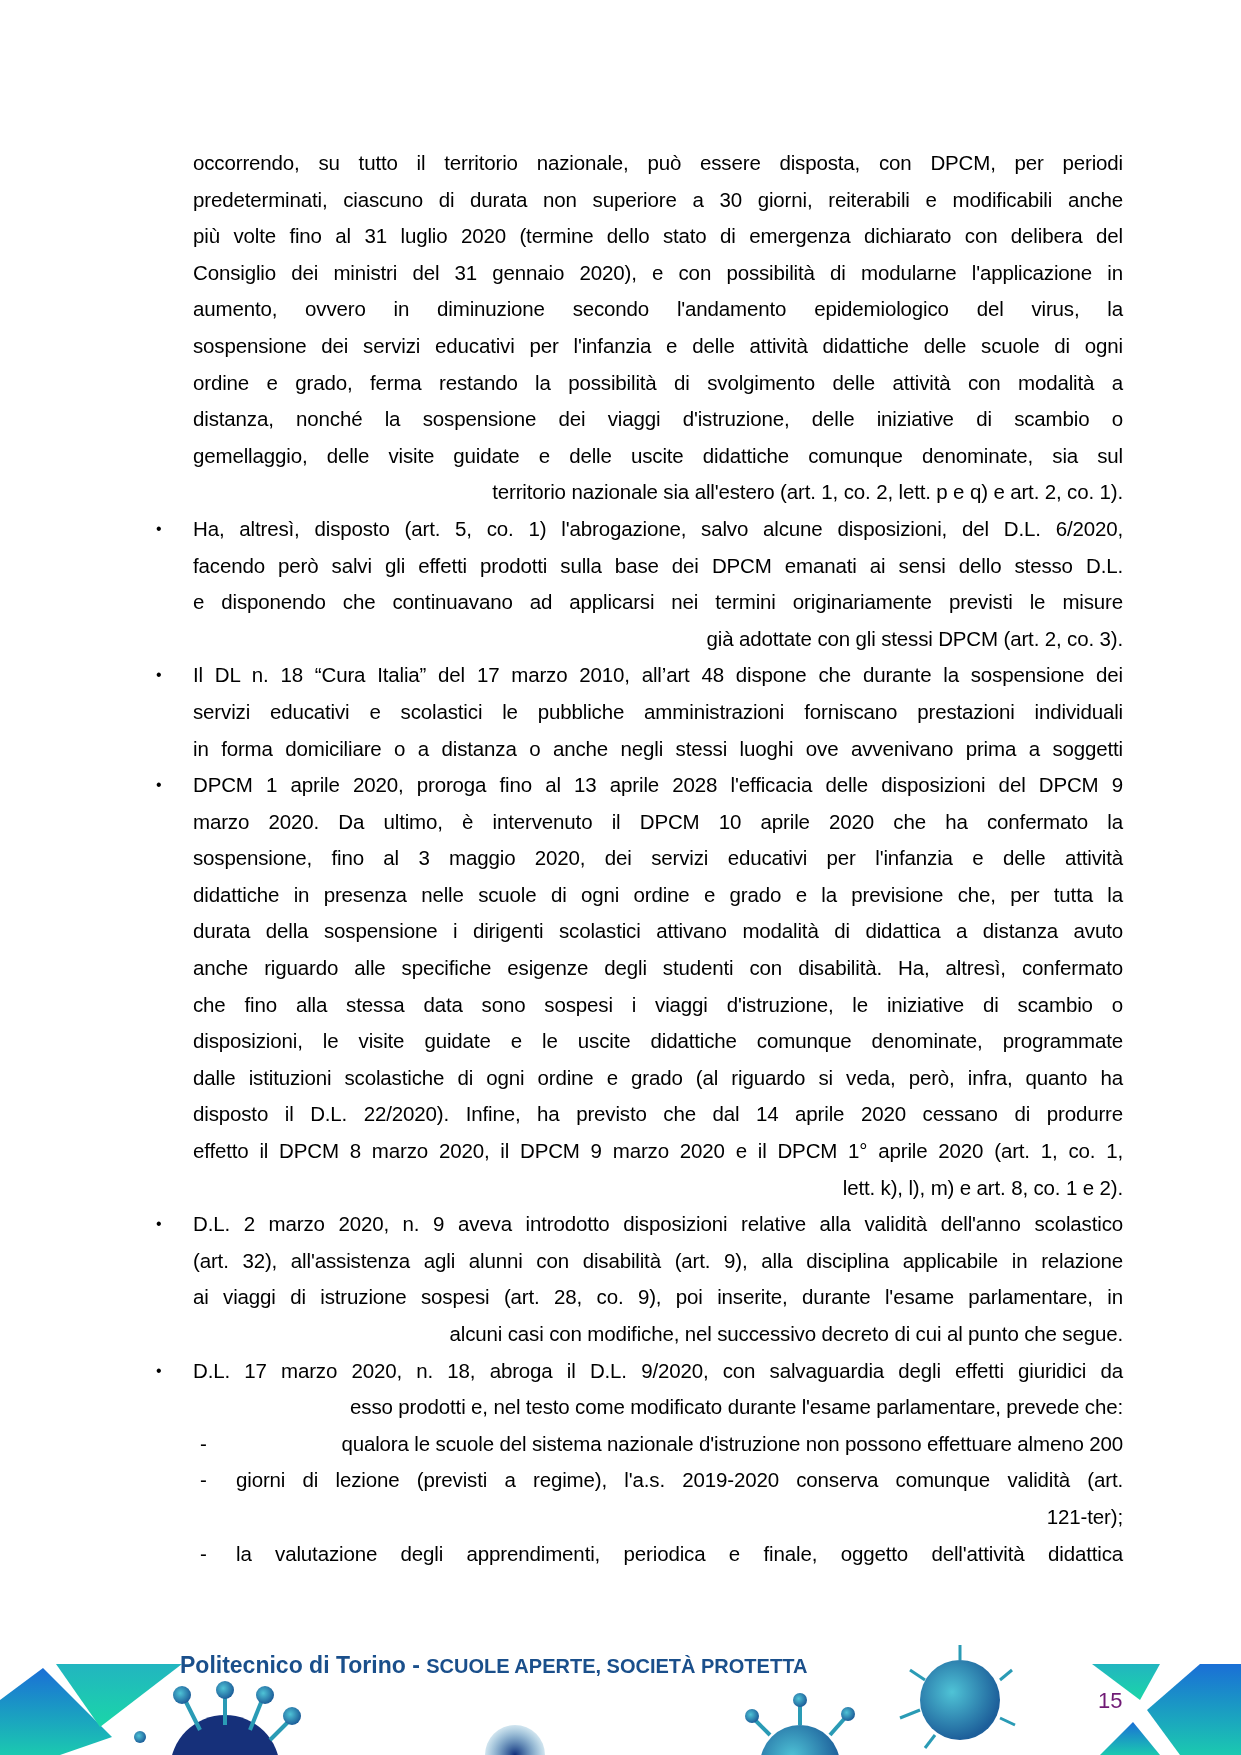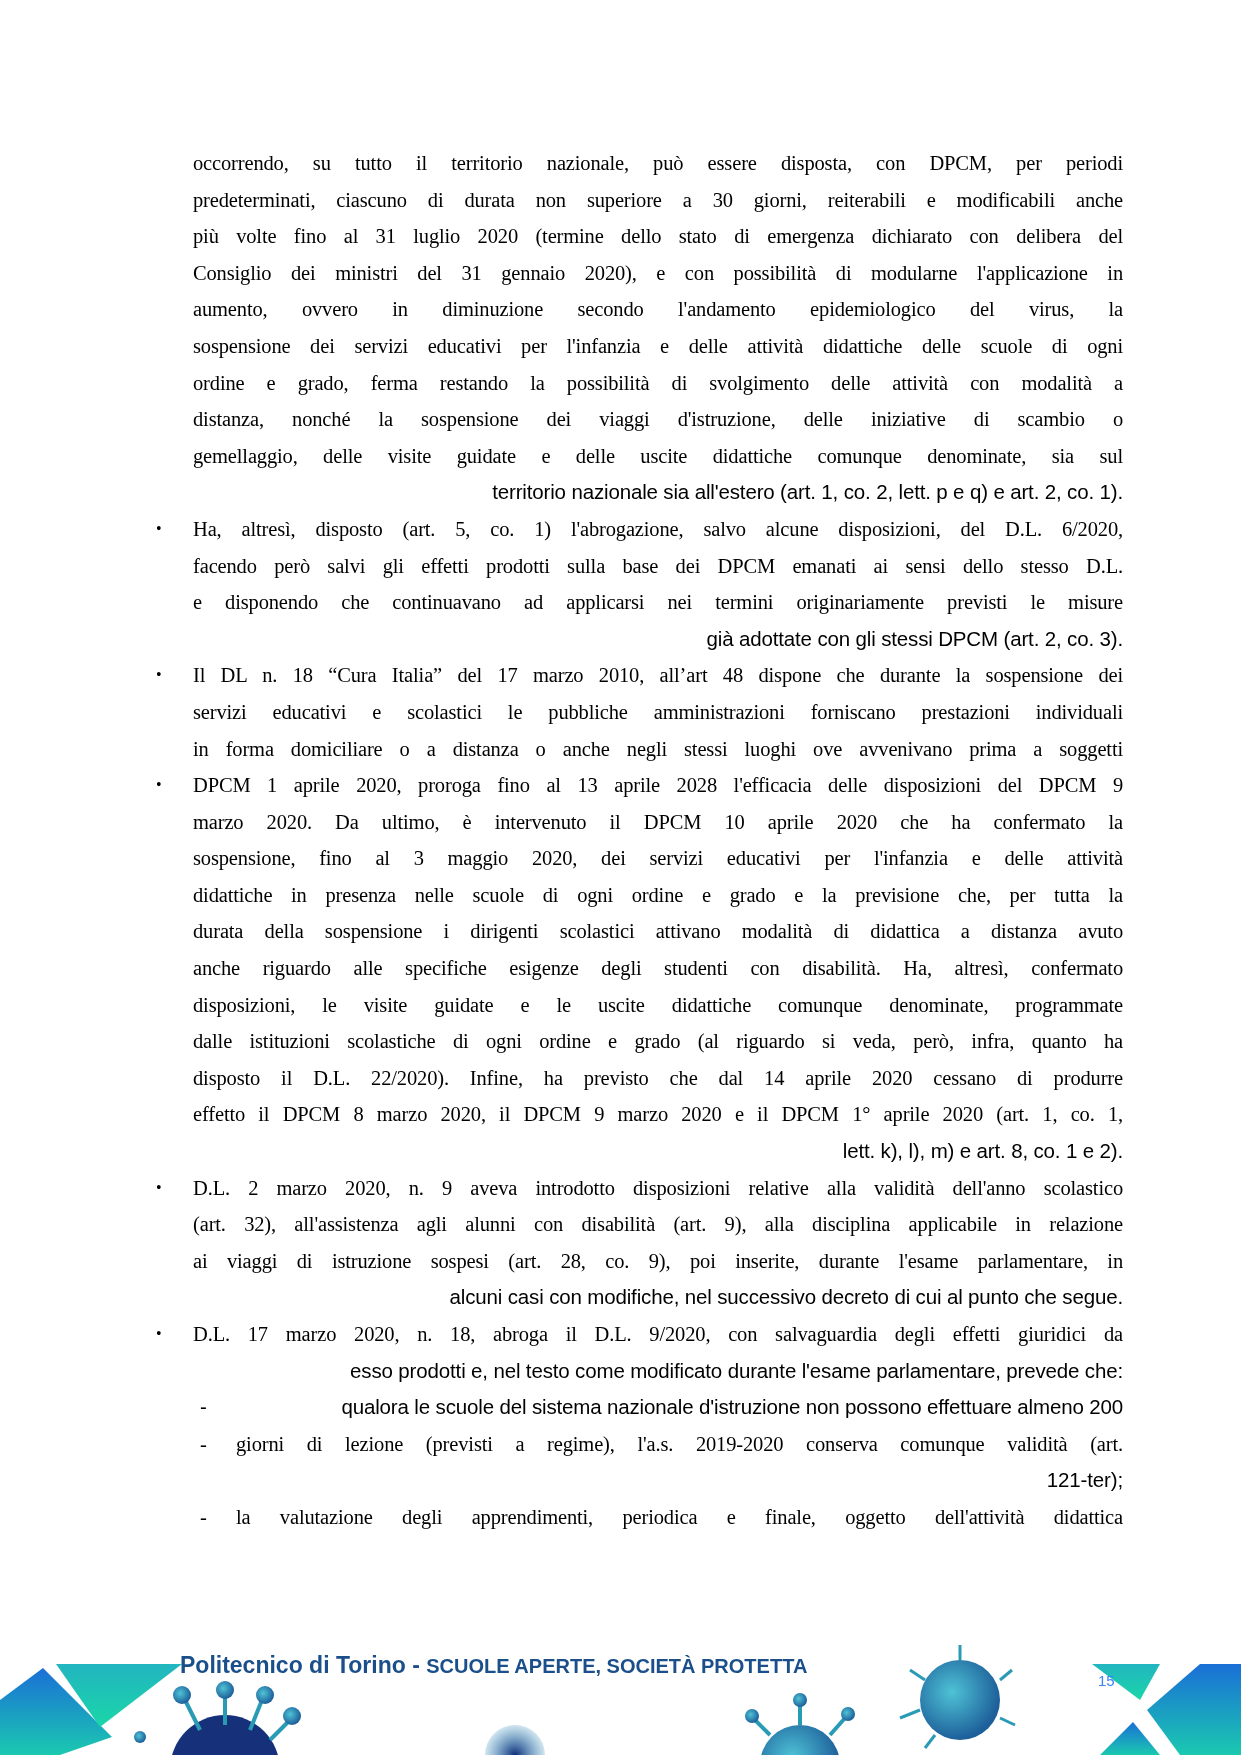--- a/index.html
+++ b/index.html
@@ -1,27 +1,27 @@
 <!DOCTYPE html>
 <html><head>
 <meta charset="utf-8">
 <style>
   html, body { margin:0; padding:0; background:#ffffff; }
   body { width:1241px; height:1755px; position:relative; overflow:hidden; font-family:"Liberation Sans", "DejaVu Sans", sans-serif; color:#000; }
   .content { position:absolute; left:193px; top:145px; width:930px; }
   .line { height:36.6px; line-height:36.6px; font-size:20.5px; white-space:nowrap; letter-spacing:-0.15px; position:relative;text-align:right; }
-  .line.j { text-align:justify; text-align-last:justify;font-family:Liberation Serif, serif; }
+  .line.j { text-align:justify; text-align-last:justify; }
   .bullet { position:absolute; left:-37px; top:0; font-size:16px; }
   .dash { position:absolute; left:-36px; top:0; }
   .indent { margin-left:43px; }
   .footer { position:absolute; left:0; top:1640px; width:992px; height:115px; }
   .footer-title { position:absolute; left:180px; top:12px; font-weight:bold; color:#1a4f8b; white-space:nowrap; }
   .footer-title .a { font-size:23px; }
   .footer-title .b { font-size:20px; }
-  .page-number { position:absolute; left:1098px; top:32px; font-size:15px; color:#3b82f6; }
+  .page-number { position:absolute; left:1098px; top:48px; font-size:22px; color:#701a75; }
 </style>
 </head>
 <body>
 
 <div class="content">
   <div class="line j">occorrendo, su tutto il territorio nazionale, può essere disposta, con DPCM, per periodi</div>
   <div class="line j">predeterminati, ciascuno di durata non superiore a 30 giorni, reiterabili e modificabili anche</div>
   <div class="line j">più volte fino al 31 luglio 2020 (termine dello stato di emergenza dichiarato con delibera del</div>
   <div class="line j">Consiglio dei ministri del 31 gennaio 2020), e con possibilità di modularne l'applicazione in</div>
   <div class="line j">aumento, ovvero in diminuzione secondo l'andamento epidemiologico del virus, la</div>
@@ -39,20 +39,21 @@
   <div class="line j"><span class="bullet">•</span><span>Il DL n. 18 “Cura Italia” del 17 marzo 2010, all’art 48  dispone che durante la sospensione dei</span></div>
   <div class="line j">servizi educativi e scolastici le pubbliche amministrazioni forniscano prestazioni individuali</div>
   <div class="line j">in forma domiciliare o a distanza o anche negli stessi luoghi ove avvenivano prima a soggetti</div>
 
   <div class="line j"><span class="bullet">•</span><span>DPCM 1 aprile 2020, proroga fino al 13 aprile 2028 l'efficacia delle disposizioni del DPCM 9</span></div>
   <div class="line j">marzo 2020. Da ultimo, è intervenuto il DPCM 10 aprile 2020 che ha confermato la</div>
   <div class="line j">sospensione, fino al 3 maggio 2020, dei servizi educativi per l'infanzia e delle attività</div>
   <div class="line j">didattiche in presenza nelle scuole di ogni ordine e grado e la previsione che, per tutta la</div>
   <div class="line j">durata della sospensione i dirigenti scolastici attivano modalità di didattica a distanza avuto</div>
   <div class="line j">anche riguardo alle specifiche esigenze degli studenti con disabilità. Ha, altresì, confermato</div>
+  <div class="line j">che fino alla stessa data sono sospesi i viaggi d'istruzione, le iniziative di scambio o</div>
   <div class="line j">disposizioni, le visite guidate e le uscite didattiche comunque denominate, programmate</div>
   <div class="line j">dalle istituzioni scolastiche di ogni ordine e grado (al riguardo si veda, però, infra, quanto ha</div>
   <div class="line j">disposto il D.L. 22/2020). Infine, ha previsto che dal 14 aprile 2020 cessano di produrre</div>
   <div class="line j">effetto il DPCM 8 marzo 2020, il DPCM 9 marzo 2020 e il DPCM 1° aprile 2020 (art. 1, co. 1,</div>
   <div class="line">lett. k), l), m) e art. 8, co. 1 e 2).</div>
 
   <div class="line j"><span class="bullet">•</span><span>D.L. 2 marzo 2020, n. 9 aveva introdotto disposizioni relative alla validità dell'anno scolastico</span></div>
   <div class="line j">(art. 32), all'assistenza agli alunni con disabilità (art. 9), alla disciplina applicabile in relazione</div>
   <div class="line j">ai viaggi di istruzione sospesi (art. 28, co. 9), poi inserite, durante l'esame parlamentare, in</div>
   <div class="line">alcuni casi con modifiche, nel successivo decreto di cui al punto che segue.</div>

